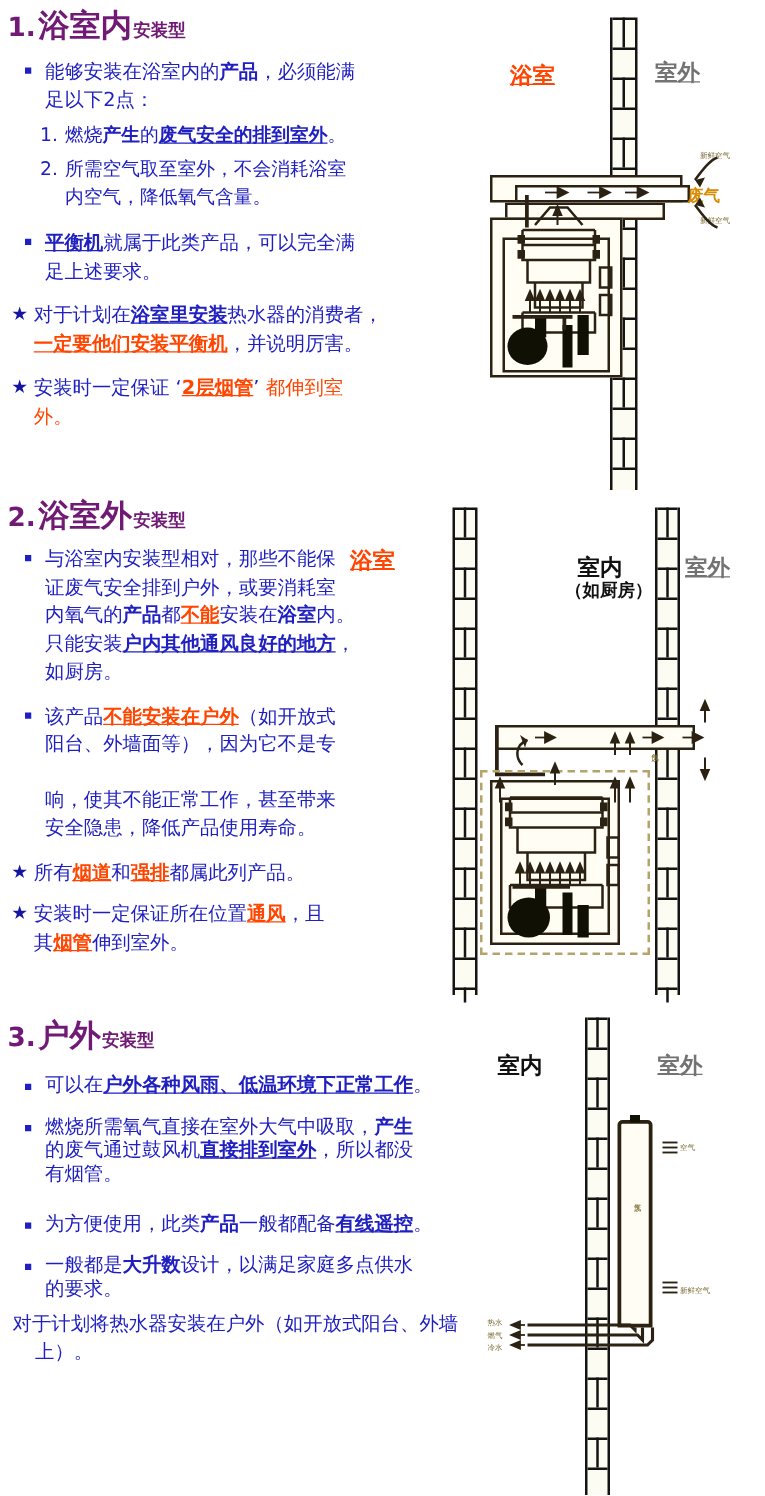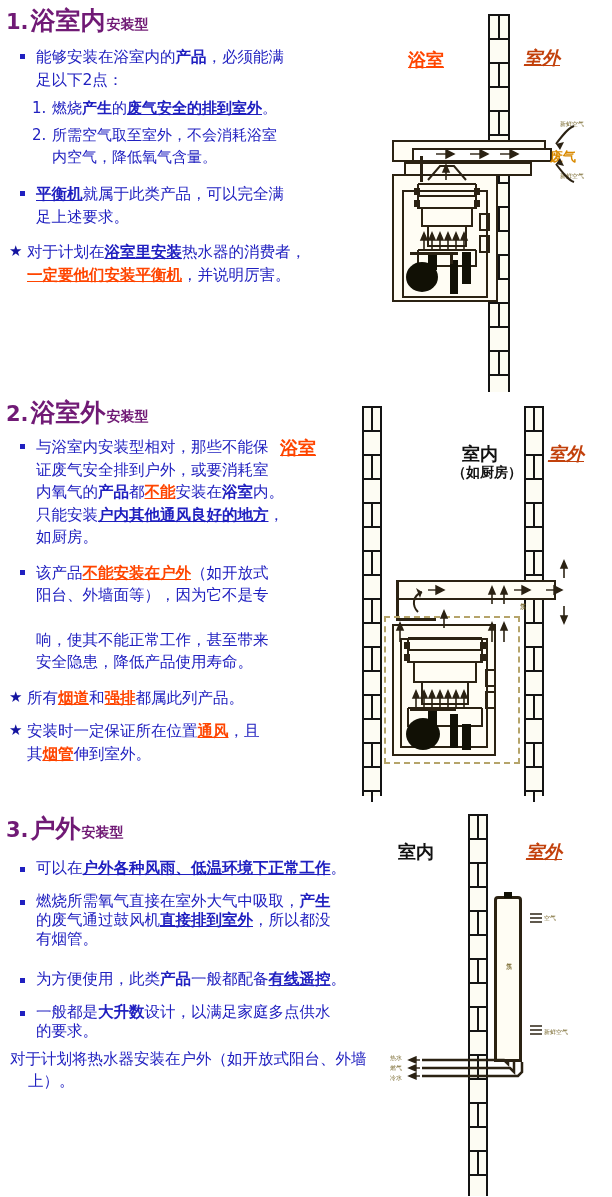--- a/index.html
+++ b/index.html
@@ -54,21 +54,21 @@
   
   .bu{font-weight:bold;text-decoration:underline;}
   .bo{font-weight:bold;}
   .or{color:#ff4500;font-weight:bold;text-decoration:underline;}
   .orp{color:#ff4500;}
 
   
   .fig{position:absolute;}
   .lbl{position:absolute;white-space:nowrap;font-weight:bold;}
   .lbl.room{color:#ff4500;font-size:18px;text-decoration:underline;}
-  .lbl.out{color:#c2410c;font-size:18px;text-decoration:underline;font-style:italic;}
+  .lbl.out{color:#737373;font-size:18px;text-decoration:underline;}
   .lbl.in{color:#111111;font-size:18px;}
   .lbl.in2{color:#111111;font-size:14px;text-decoration:none;}
   .lbl.tiny{color:#7a6a30;font-size:6px;font-weight:normal;text-decoration:none;}
   .lbl.gas{color:#d98a00;font-size:13px;font-weight:bold;text-decoration:none;}
 
   
   .wall{
     position:absolute;background:#fdfcf3;
     border-left:2px solid #141414;border-right:2px solid #141414;
     box-sizing:border-box;
@@ -124,20 +124,23 @@
       </p>
 
       <div style="height:6px"></div>
 
       <p class="star">
         <span>对于计划在</span><span class="bu">浴室里安装</span><span>热水器的消费者，</span><br><span class="or">一定要他们安装平衡机</span><span>，并说明厉害。</span>
       </p>
 
       <div style="height:6px"></div>
 
+      <p class="star">
+        <span>安装时一定保证 ‘</span><span class="or">2层烟管</span><span>’ </span><span class="orp">都伸到室</span><br><span class="orp">外。</span>
+      </p>
     </div>
 
     <div class="fig" style="left:384px;top:4px;width:228px;height:386px;">
 
       <div class="lbl room" style="left:24px;top:44px;">浴室</div>
       <div class="lbl out" style="left:140px;top:42px;">室外</div>
 
       <div class="wall" style="left:104px;top:10px;width:22px;height:378px;">
         <div class="brick" style="top:0"></div>
           <div class="brick" style="top:24px"></div>

